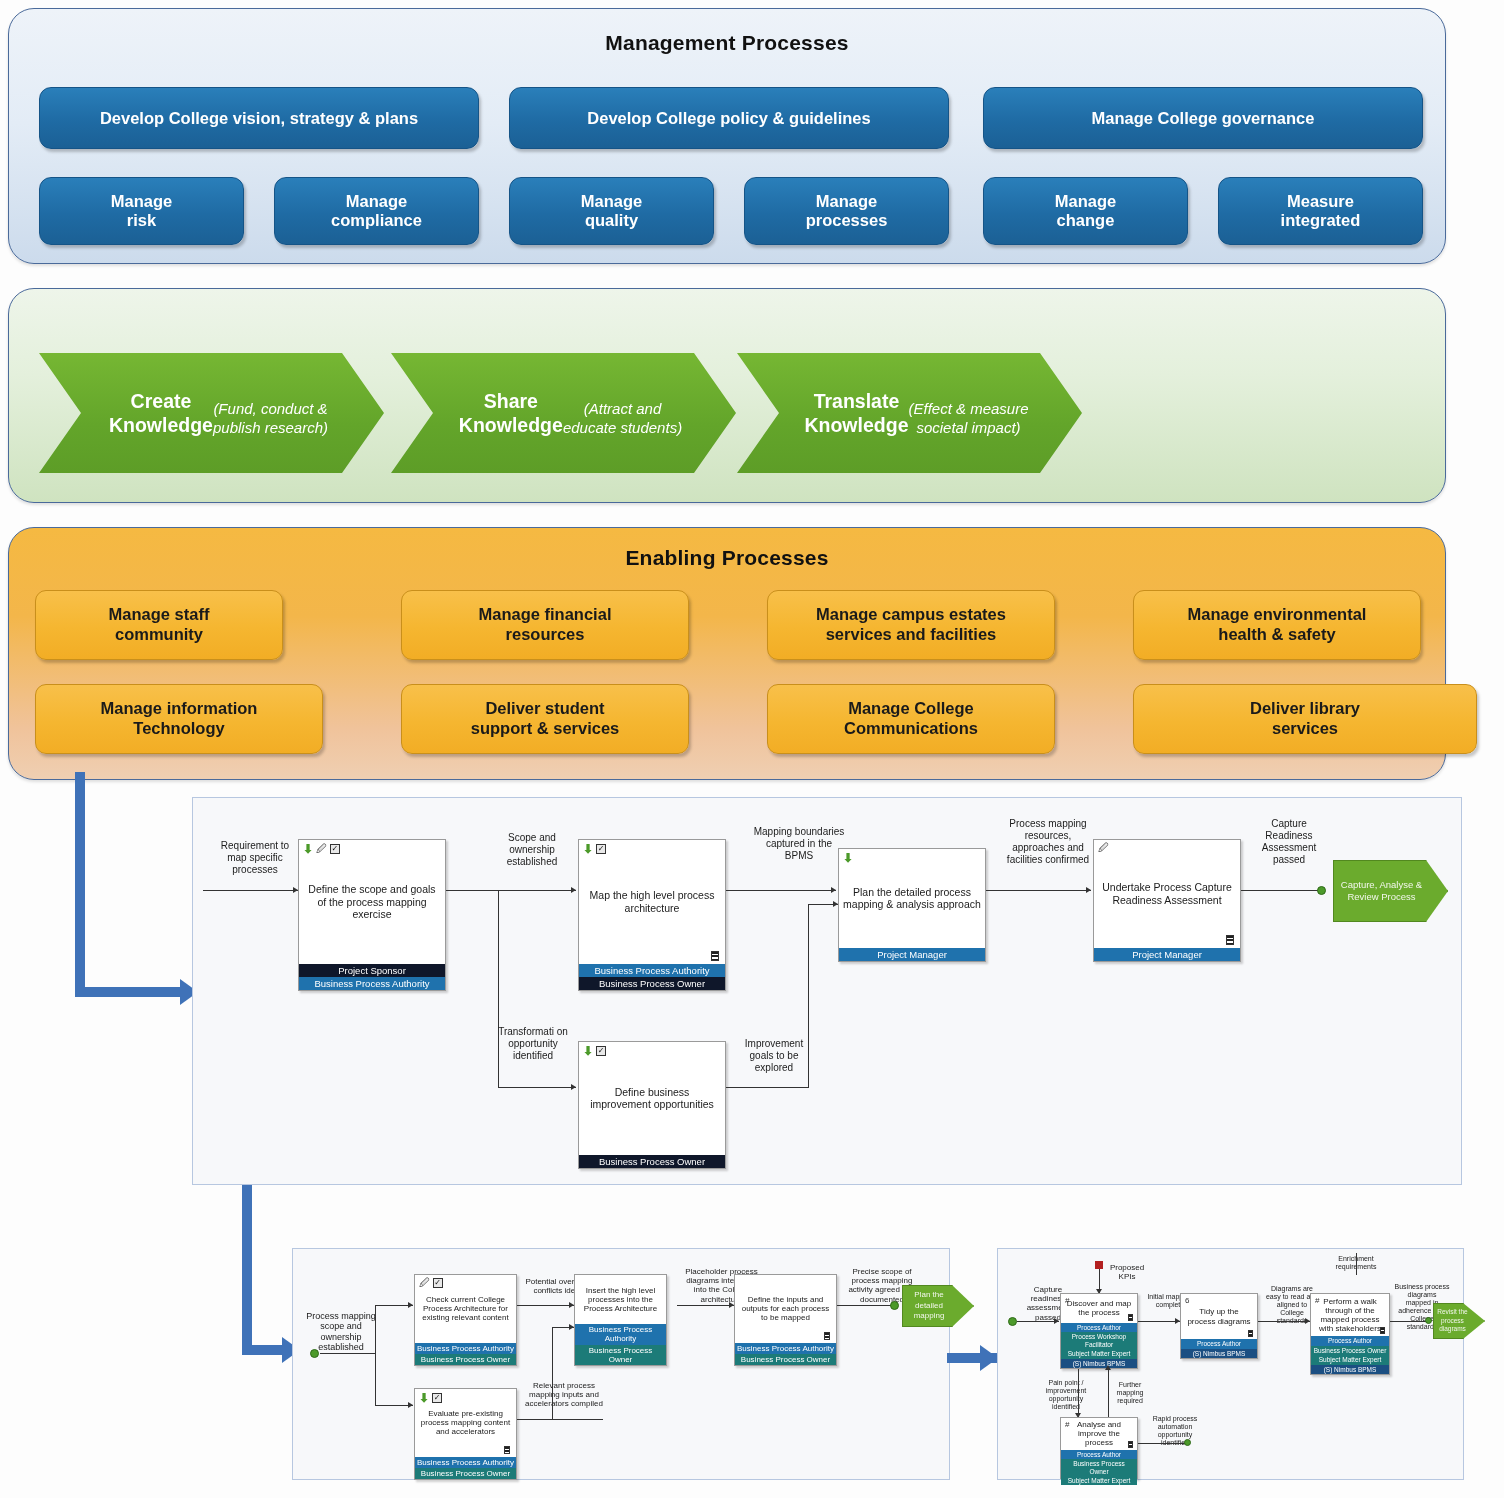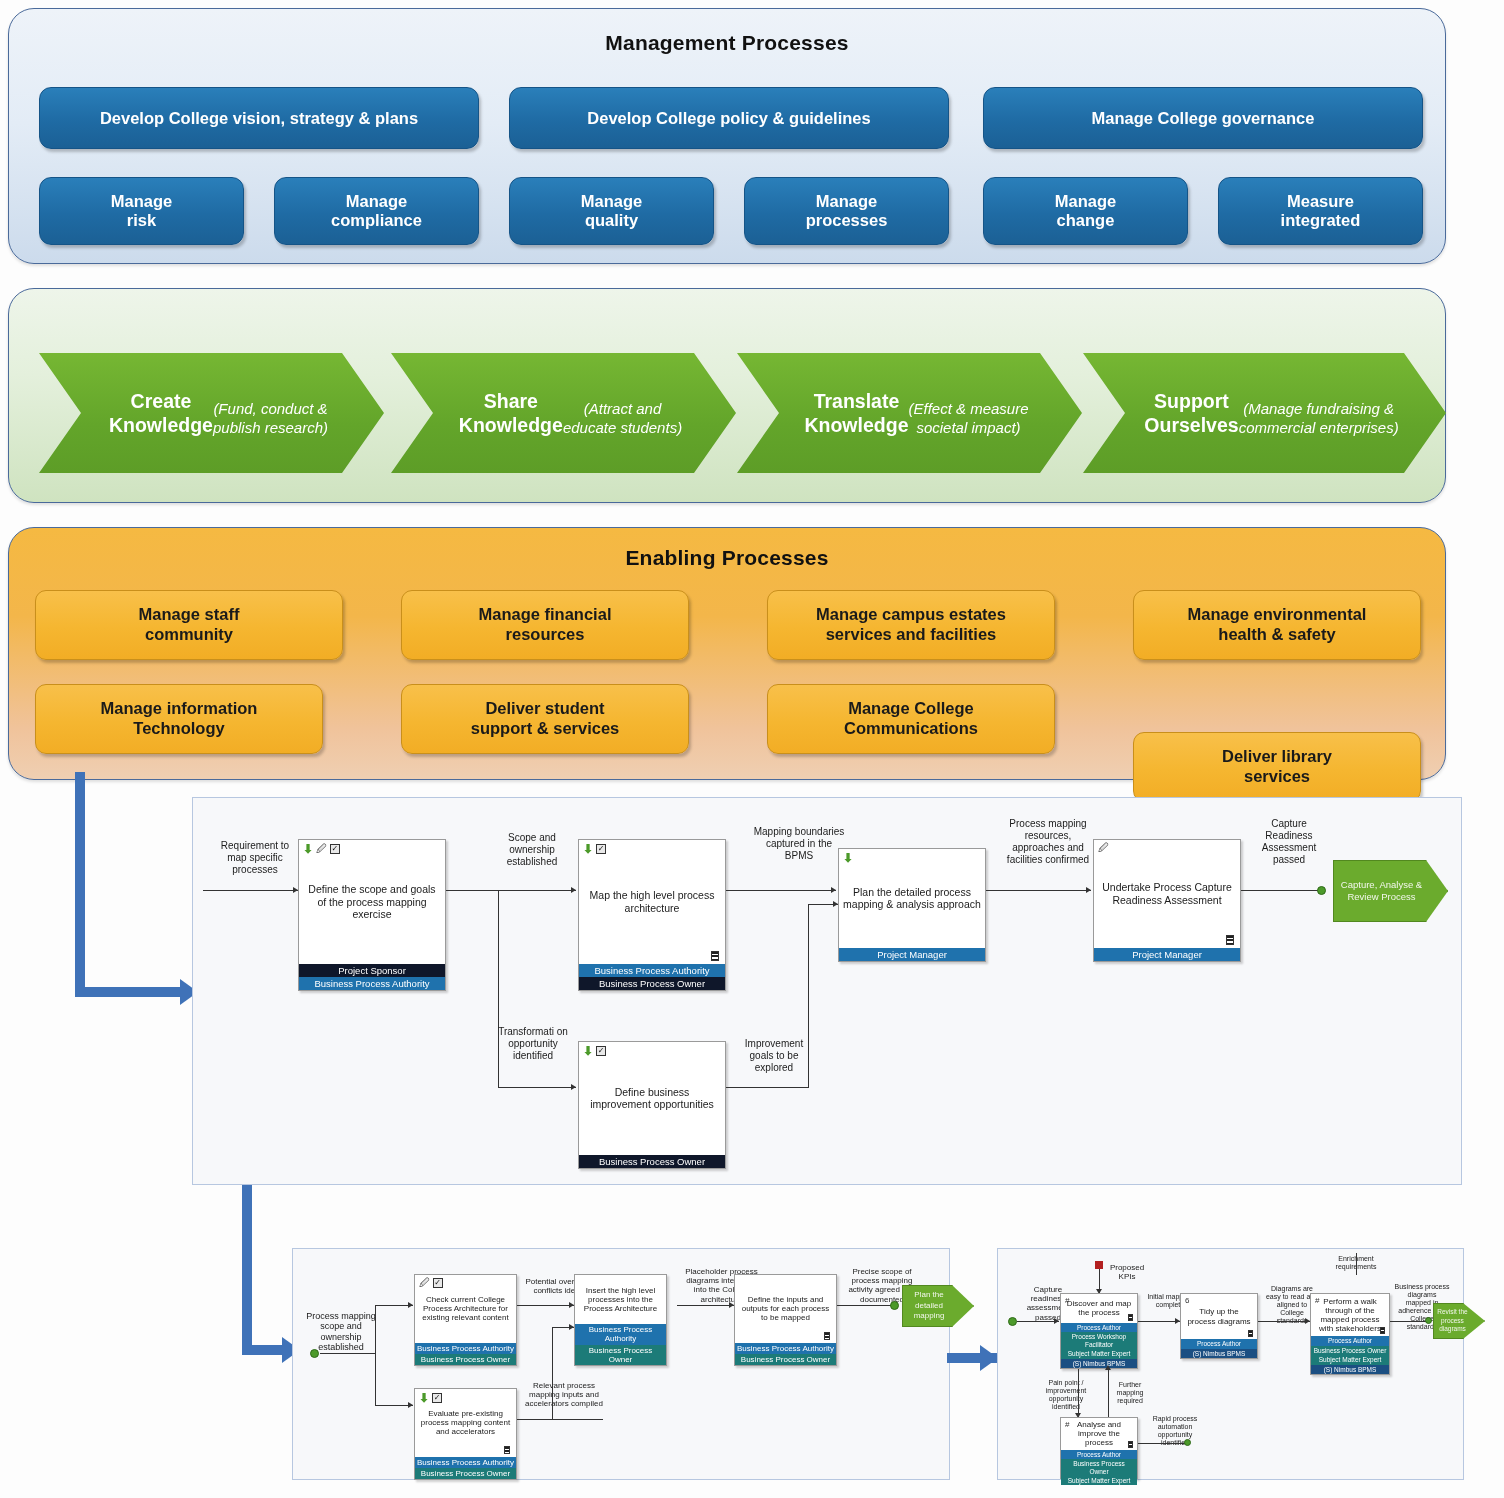--- a/index.html
+++ b/index.html
@@ -271,38 +271,28 @@
     <div class="chevron" style="left:728px;width:345px;">
       <div class="chev-title">
         <div>Translate</div>
         <div>Knowledge</div>
       </div>
       <div class="chev-sub">
         <div>(Effect &amp; measure</div>
         <div>societal impact)</div>
       </div>
     </div>
-    <div class="chevron" style="left:1074px;width:363px;">
-      <div class="chev-title">
-        <div>Support</div>
-        <div>Ourselves</div>
-      </div>
-      <div class="chev-sub">
-        <div>(Manage fundraising &amp;</div>
-        <div>commercial enterprises)</div>
-      </div>
-    </div>
   </div>
 </div>
 
 <div class="band" id="enable-band">
   <div class="band-title">Enabling Processes</div>
 
   <div class="en-row en-top">
-    <div class="orange-box" style="left:26px;width:308px;height:70px;flex-direction:column;">
+    <div class="orange-box" style="left:26px;width:248px;height:70px;flex-direction:column;">
       <span>Manage staff</span>
       <span>community</span>
     </div>
     <div class="orange-box" style="left:392px;width:288px;height:70px;flex-direction:column;">
       <span>Manage financial</span>
       <span>resources</span>
     </div>
     <div class="orange-box" style="left:758px;width:288px;height:70px;flex-direction:column;">
       <span>Manage campus estates</span>
       <span>services and facilities</span>
@@ -319,21 +309,21 @@
       <span>Technology</span>
     </div>
     <div class="orange-box" style="left:392px;width:288px;height:70px;flex-direction:column;">
       <span>Deliver student</span>
       <span>support &amp; services</span>
     </div>
     <div class="orange-box" style="left:758px;width:288px;height:70px;flex-direction:column;">
       <span>Manage College</span>
       <span>Communications</span>
     </div>
-    <div class="orange-box" style="left:1124px;width:288px;height:70px;flex-direction:column;margin-top:48px;">
+    <div class="orange-box" style="left:1124px;width:344px;height:70px;flex-direction:column;">
       <span>Deliver library</span>
       <span>services</span>
     </div>
   </div>
 </div>
 
 <div class="bconn" style="left:75px;top:772px;width:10px;height:225px;"></div>
 <div class="bconn" style="left:75px;top:987px;width:105px;height:10px;"></div>
 <div class="barrow" style="left:180px;top:979px;"></div>
 

